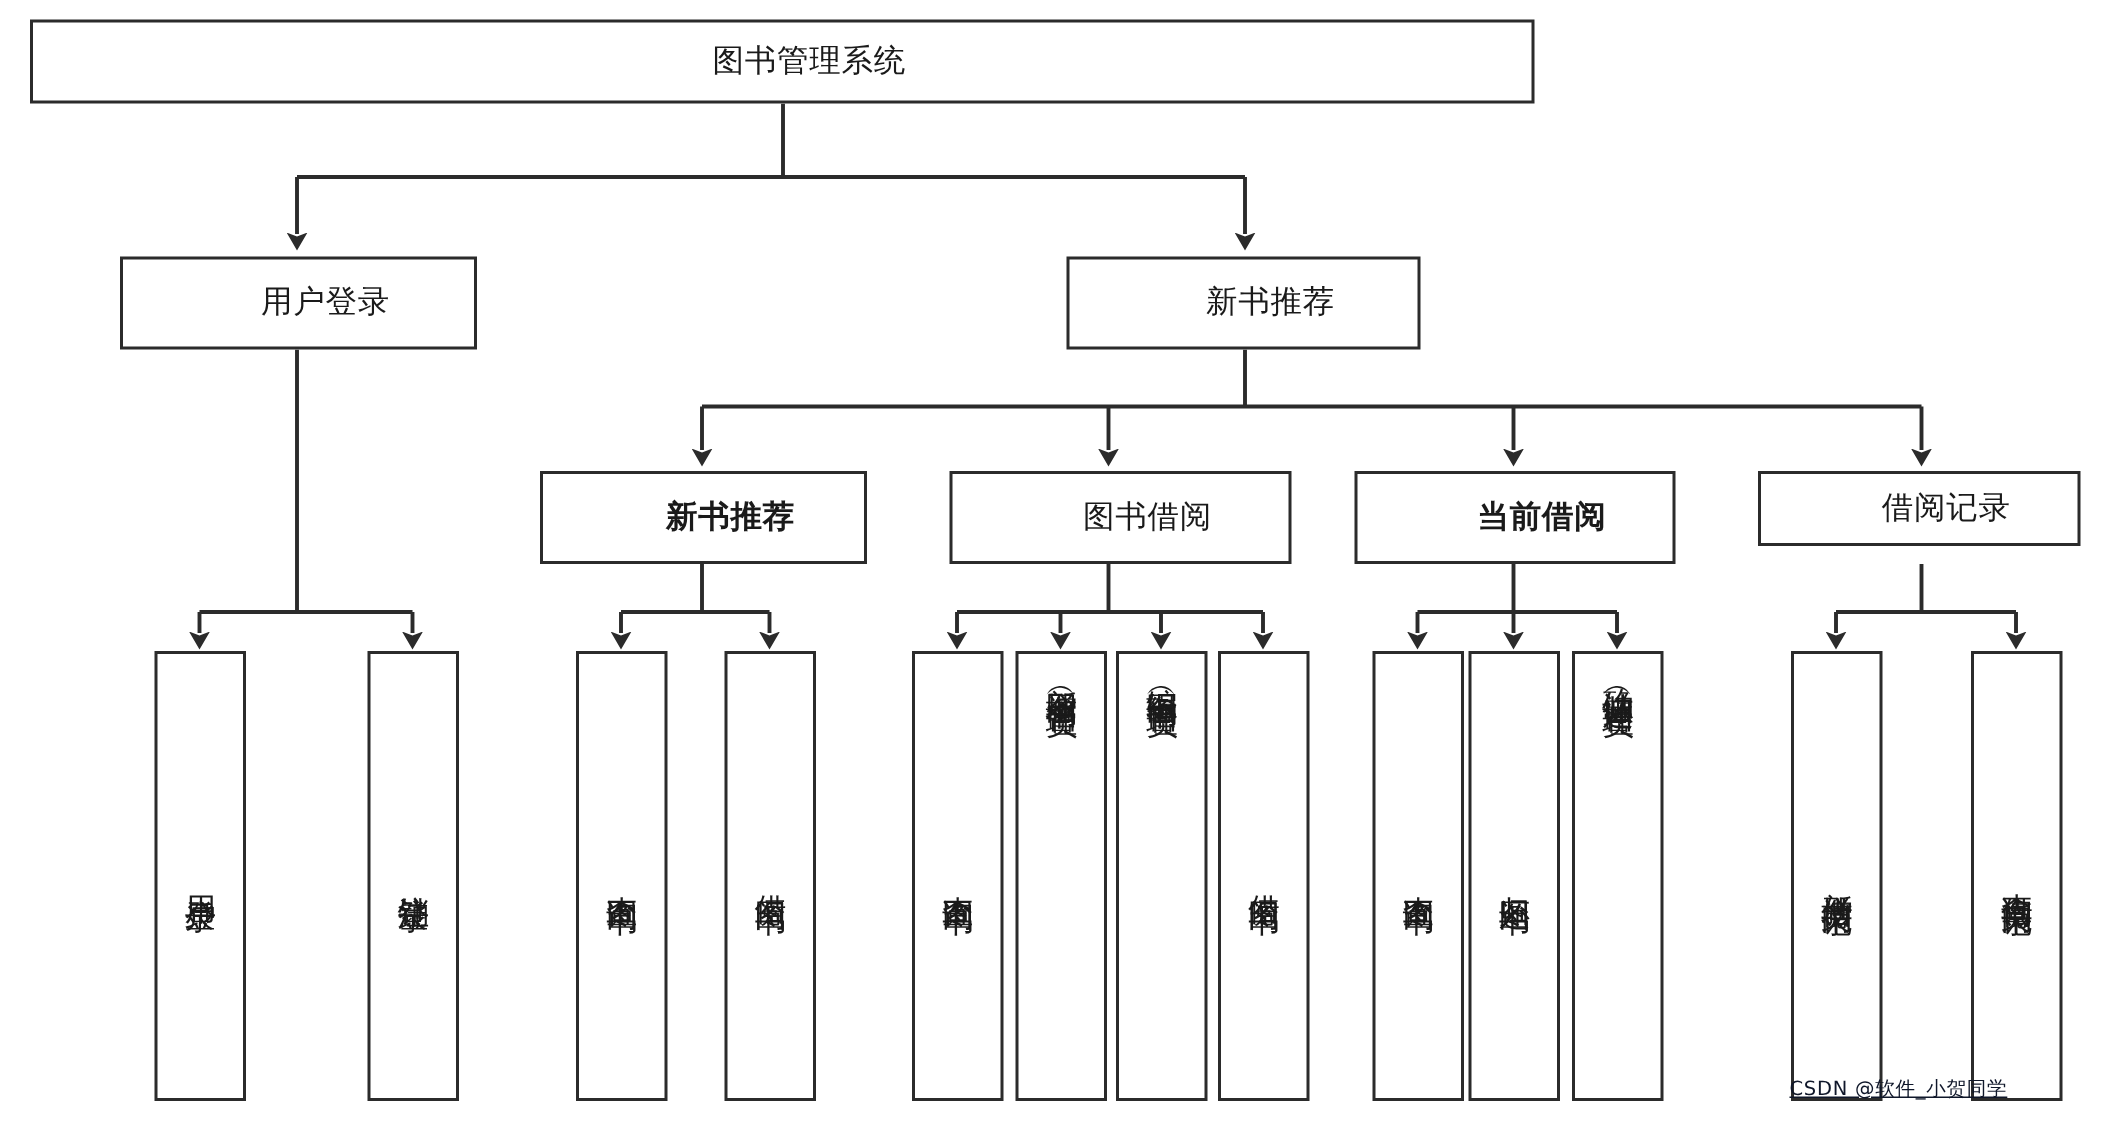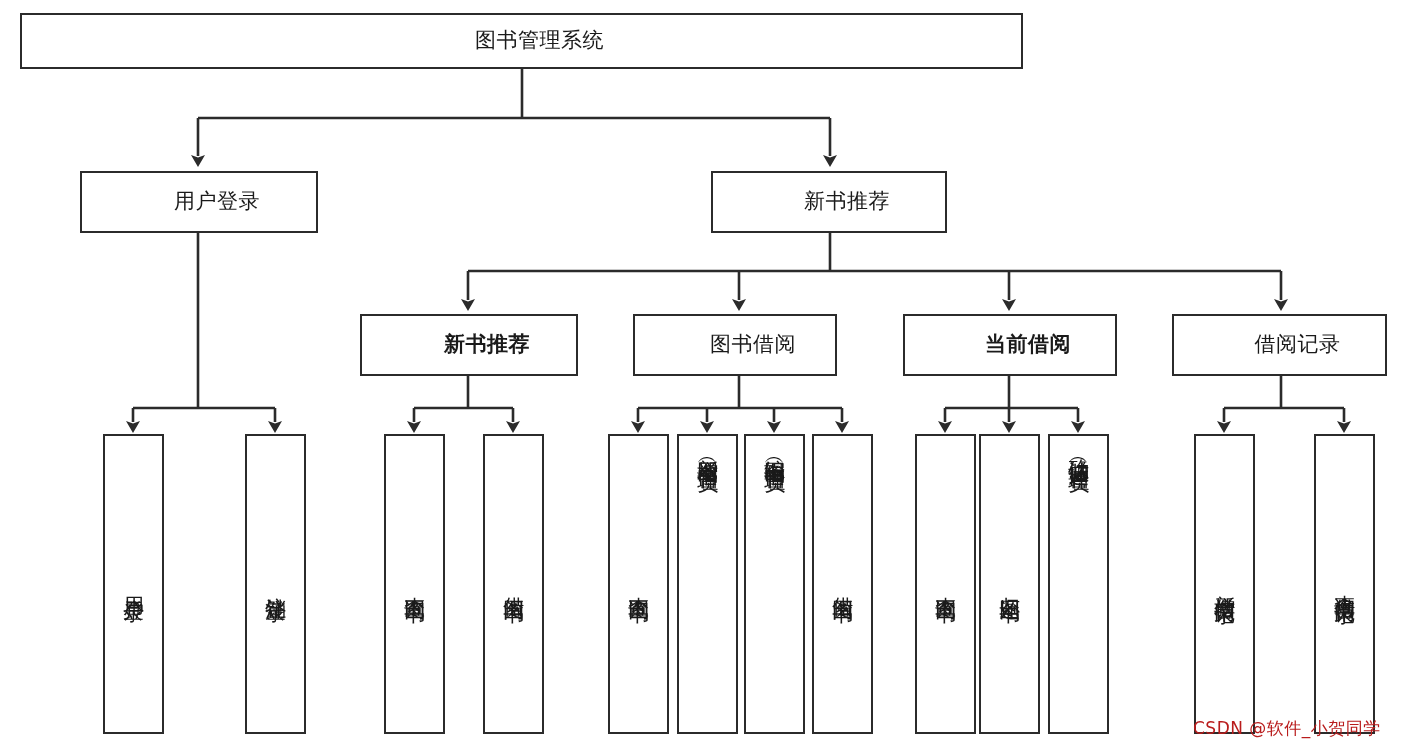--- a/index.html
+++ b/index.html
@@ -53,25 +53,26 @@
     line-height: 1.35;
     letter-spacing: 2px;
     white-space: nowrap;
     color: #1a1a1a;
   }
   .vlabel.topaligned {
     align-self: flex-start;
   }
   .watermark {
     position: absolute;
-    font-size: 17px;
-    color: #b91c1c;
+    font-size: 13px;
+    color: #0f172a;
     letter-spacing: 0.5px;
     white-space: nowrap;
     user-select: none;
+    text-decoration: underline;
   }
 </style>
 </head>
 <body>
 
 <div id="canvas">
 
   <svg class="edges" viewBox="0 0 1405 747">
     <defs>
       <marker id="arrow" markerWidth="12" markerHeight="14" refX="1" refY="7" orient="auto" markerUnits="userSpaceOnUse">
@@ -131,27 +132,27 @@
   <div class="node horiz" style="left:80px; top:171px; width:238px; height:62px;">
     <span>用户登录</span>
   </div>
   <div class="node horiz" style="left:711px; top:171px; width:236px; height:62px;">
     <span>新书推荐</span>
   </div>
 
   <div class="node horiz" style="left:360px; top:314px; width:218px; height:62px;font-weight:bold;">
     <span>新书推荐</span>
   </div>
-  <div class="node horiz" style="left:633px; top:314px; width:204px; height:62px;">
+  <div class="node horiz" style="left:633px; top:314px; width:228px; height:62px;">
     <span>图书借阅</span>
   </div>
   <div class="node horiz" style="left:903px; top:314px; width:214px; height:62px;font-weight:bold;">
     <span>当前借阅</span>
   </div>
-  <div class="node horiz" style="left:1172px; top:314px; width:215px; height:62px;">
+  <div class="node horiz" style="left:1172px; top:314px; width:215px; height:50px;">
     <span>借阅记录</span>
   </div>
 
   <div class="node vert" style="left:103px; top:434px; width:61px; height:300px;">
     <span class="vlabel">用户登录</span>
   </div>
   <div class="node vert" style="left:245px; top:434px; width:61px; height:300px;">
     <span class="vlabel">注销登录</span>
   </div>
 

